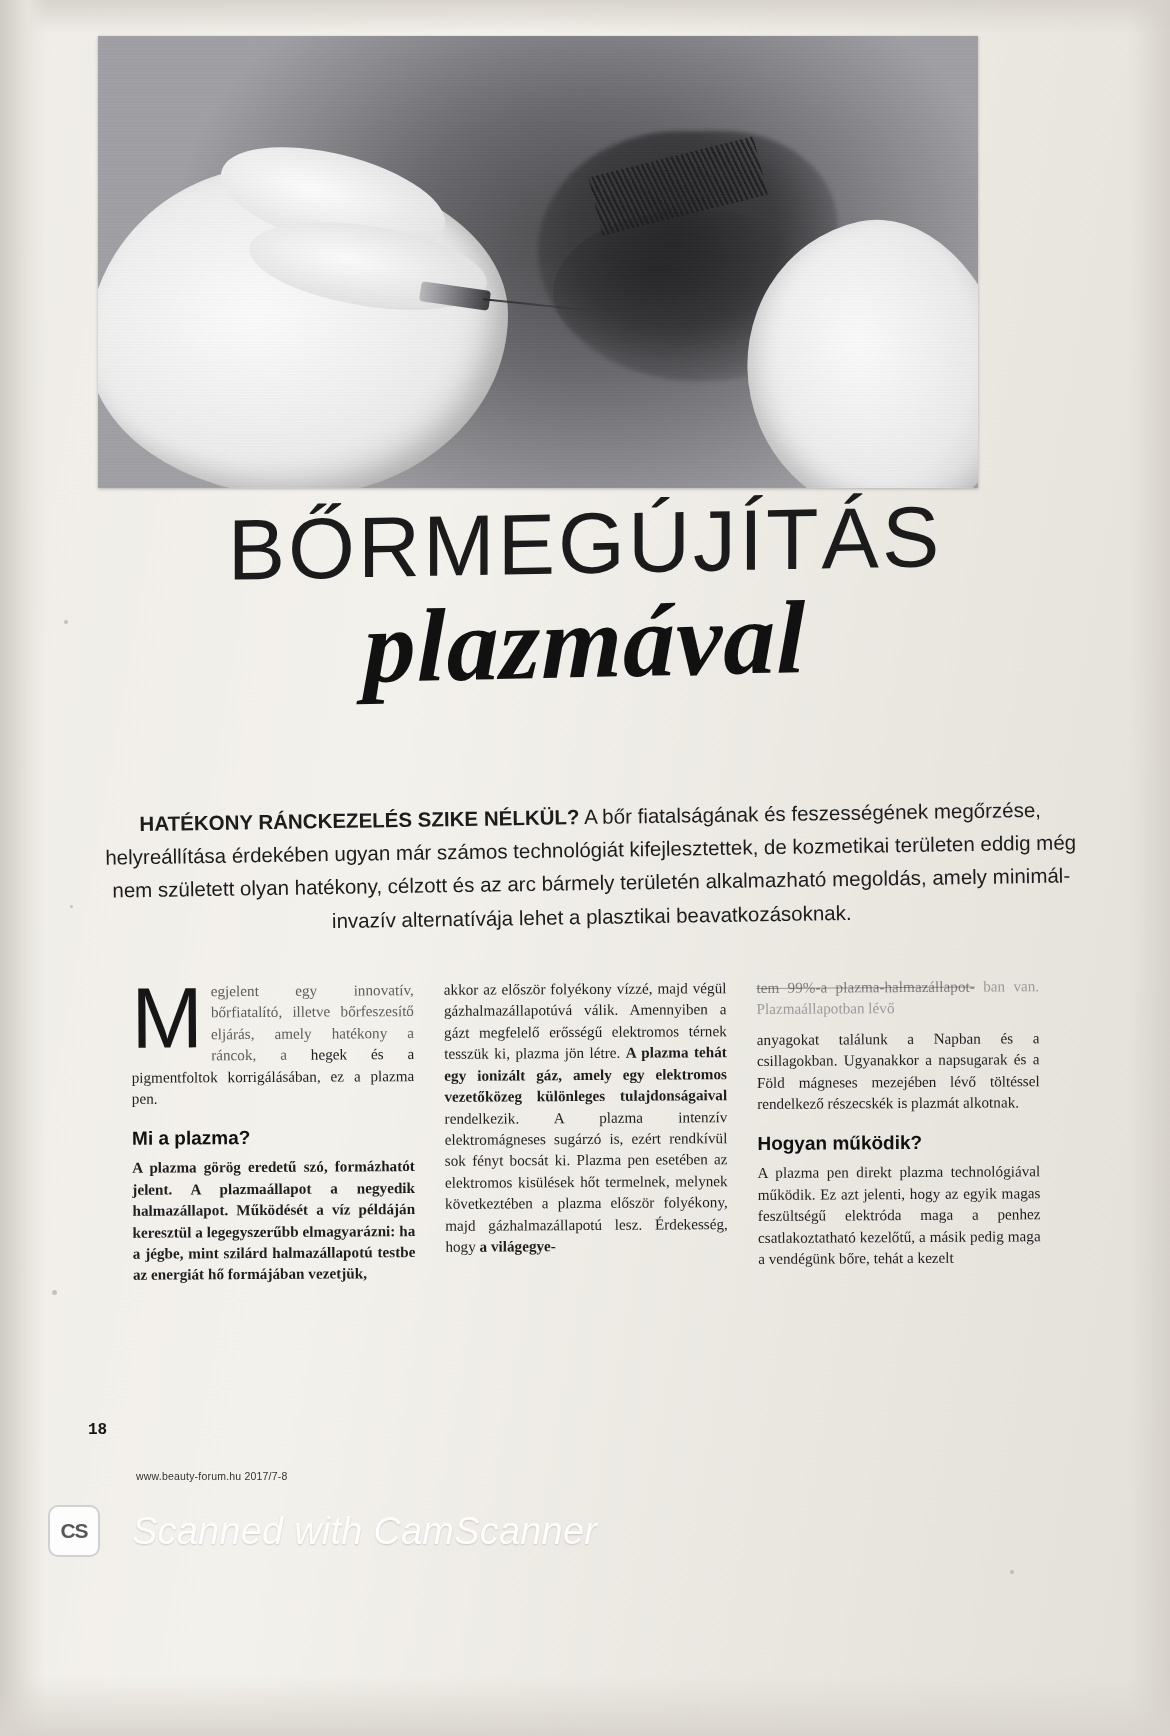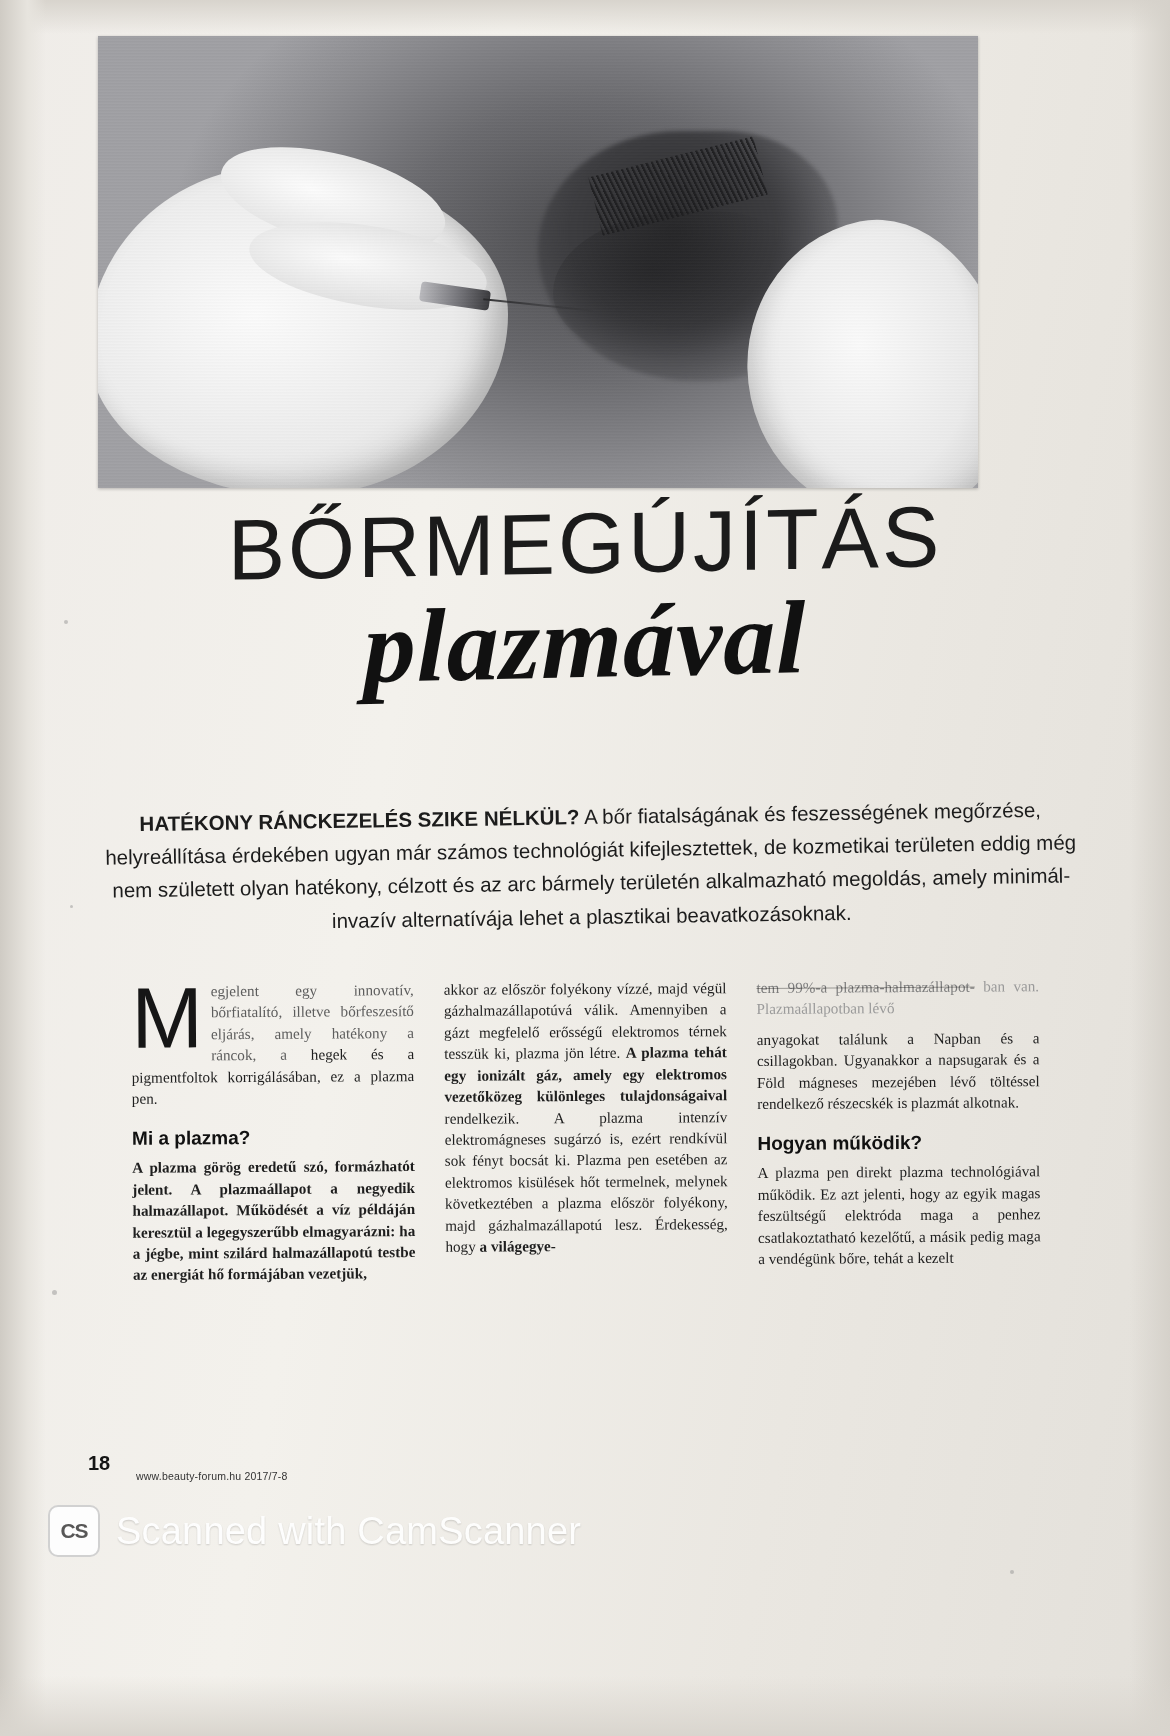--- a/index.html
+++ b/index.html
@@ -223,44 +223,44 @@
   .ghost-strike {
     color: #7d7d7d;
     text-decoration: line-through;
     text-decoration-color: rgba(0,0,0,.35);
   }
 
   
   .folio {
     position: absolute;
     left: 88px;
-    top: 1452px;
-    font-family: Liberation Sans, sans-serif;
-    font-weight: 700;
-    font-size: 20px;
+    top: 1421px;
+    font-family: Liberation Mono, monospace;
+    font-weight: 700;
+    font-size: 16px;
     color: #151515;
   }
   .folio-meta {
     position: absolute;
     left: 136px;
     top: 1470px;
     font-family: "Liberation Sans", sans-serif;
     font-size: 10.5px;
     color: #333;
     letter-spacing: .2px;
   }
 
   
   .cs-mark {
     position: absolute;
     left: 48px;
     top: 1505px;
     display: flex;
     align-items: center;
-    gap: 16px;
+    gap: 32px;
   }
   .cs-badge {
     width: 48px; height: 48px;
     border-radius: 10px;
     background: #ffffff;
     border: 2px solid #cfcfcf;
     display: flex; align-items: center; justify-content: center;
     font-family: "Liberation Sans", sans-serif;
     font-weight: 700;
     font-size: 21px;
@@ -268,20 +268,21 @@
     letter-spacing: -1px;
     opacity: .92;
   }
   .cs-text {
     font-family: "Liberation Sans", sans-serif;
     font-size: 38px;
     color: #ffffff;
     opacity: .9;
     text-shadow: 0 1px 2px rgba(0,0,0,.18);
     letter-spacing: .2px;
+    font-style: italic;
   }
   .speck {
     position: absolute;
     background: #8b8b8b;
     border-radius: 50%;
     opacity: .45;
   }
 </style>
 </head>
 <body>

